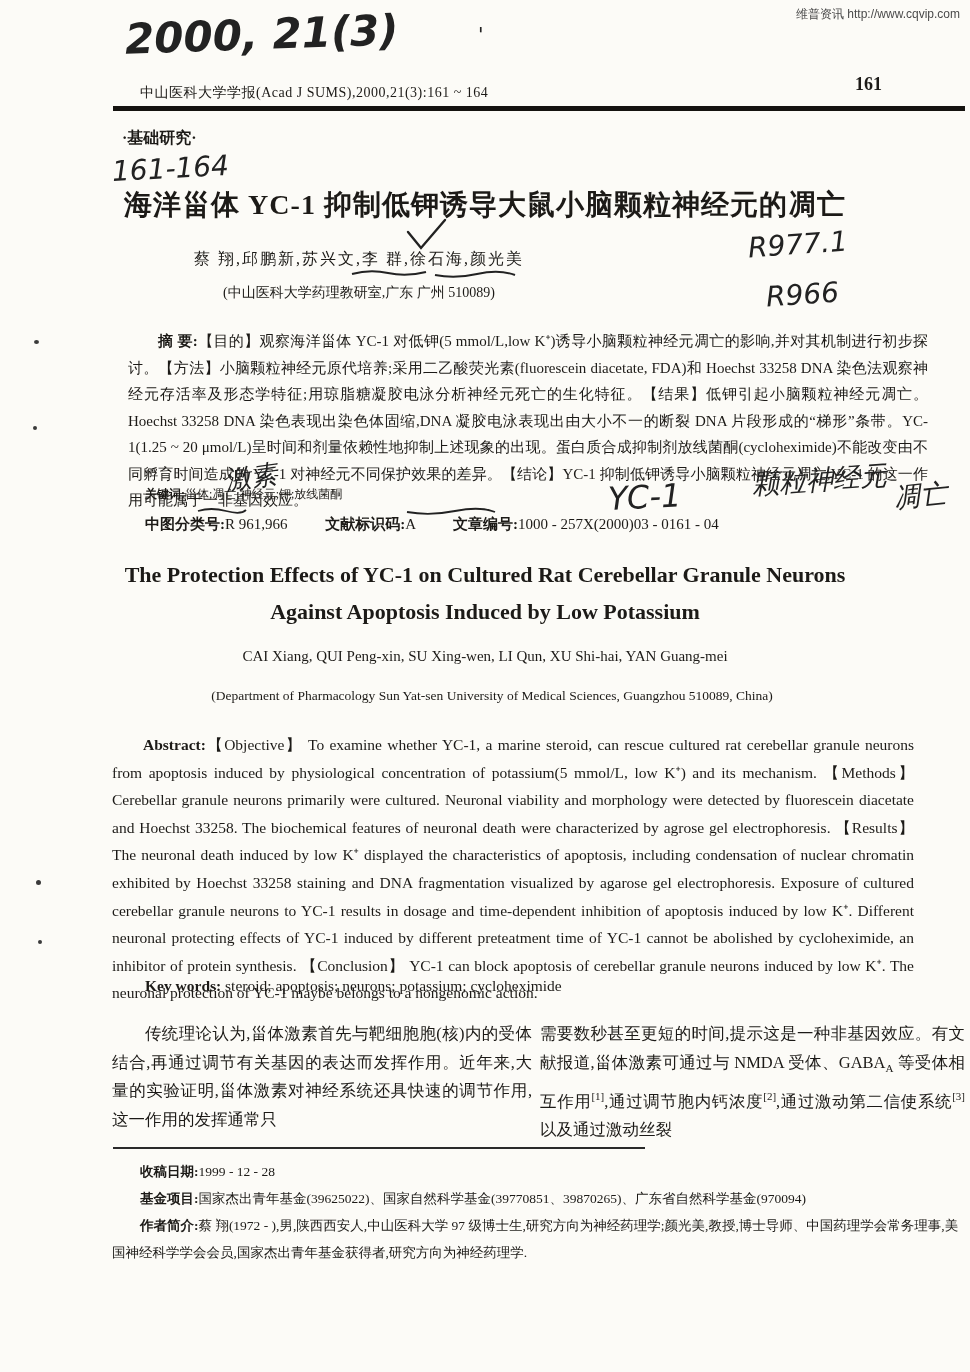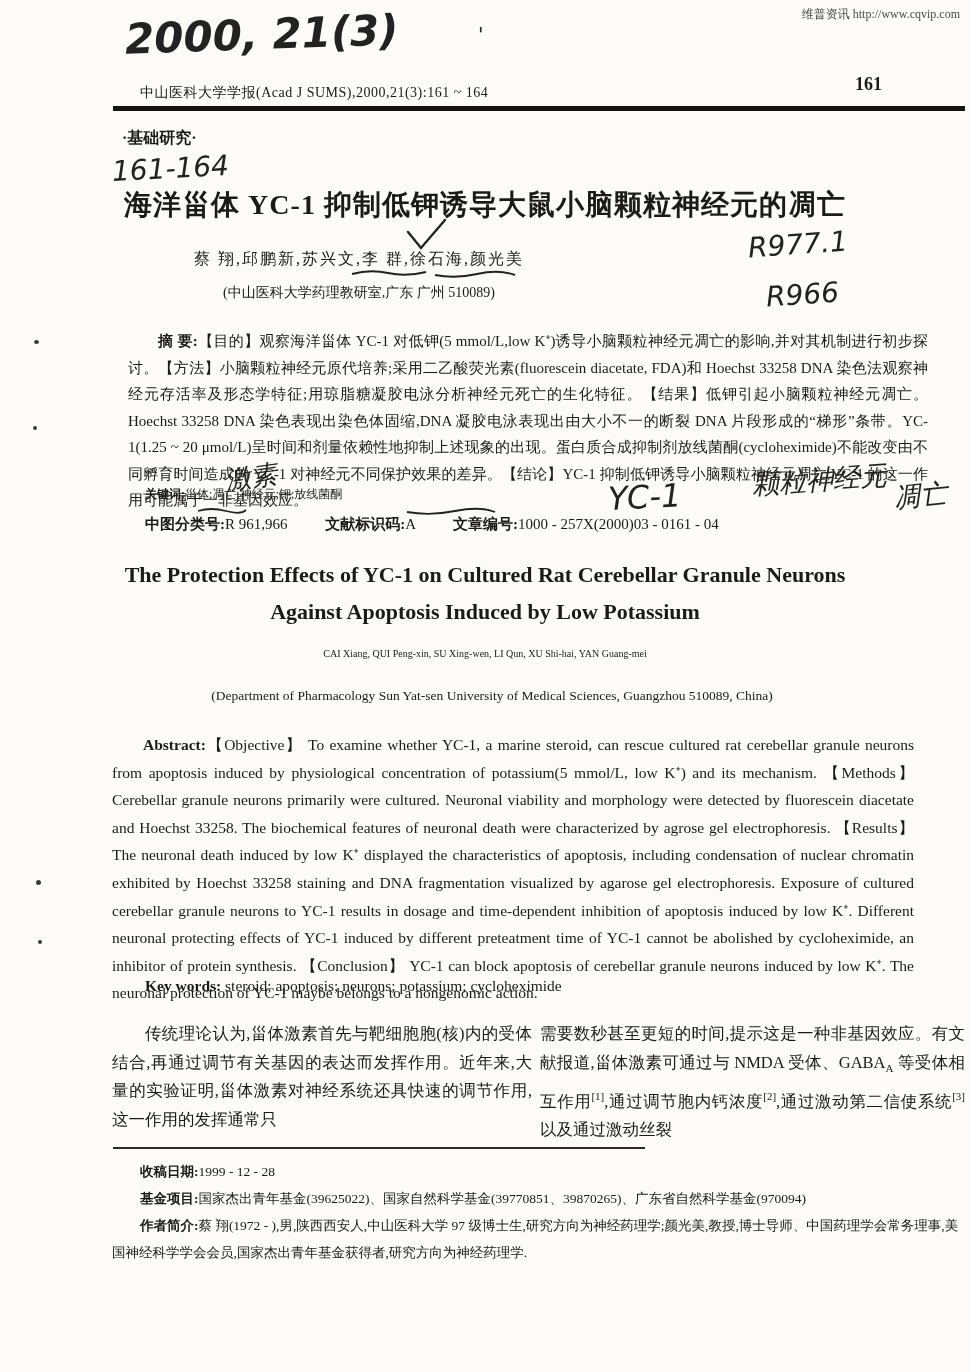--- a/index.html
+++ b/index.html
@@ -16,21 +16,21 @@
   .hw{
     position:absolute;
     font-family:"DejaVu Sans", sans-serif;
     font-style:italic;
     color:#222;
     white-space:nowrap;
   }
   .watermark{
     position:absolute; top:6px; right:10px;
     font-size:12px; color:#4a4a4a;
-    font-family:Liberation Serif, serif;
+    font-family:Liberation Sans, sans-serif;
   }
   .running-header{
     position:absolute; top:84px; left:140px;
     font-size:14px; letter-spacing:0.5px;
   }
   .page-number{
     position:absolute; top:74px; right:88px;
     font-size:18px; font-weight:bold;
   }
   .rule{
@@ -78,21 +78,21 @@
   .hw-kw2{ top:478px; left:608px; font-size:32px; transform:rotate(-3deg);}
   .hw-kw3{ top:462px; left:752px; font-size:27px; transform:rotate(-4deg);}
   .hw-kw4{ top:478px; left:893px; font-size:27px; transform:rotate(-6deg);}
   .en-title{
     position:absolute; top:556px; left:0; width:100%;
     margin:0; text-align:center;
     font-size:22px; font-weight:bold; line-height:37px;
   }
   .en-authors{
     position:absolute; top:648px; left:0; width:100%;
-    text-align:center; font-size:10px;
+    text-align:center; font-size:15px;
   }
   .en-affil{
     position:absolute; top:688px; left:0; width:100%;
     text-align:center; font-size:13.5px;padding-left:7px;
   }
   .en-abstract{
     position:absolute; top:731px; left:112px; width:802px;
     margin:0; font-size:15.5px; line-height:27.6px;
     text-align:justify; text-indent:2em;
   }

